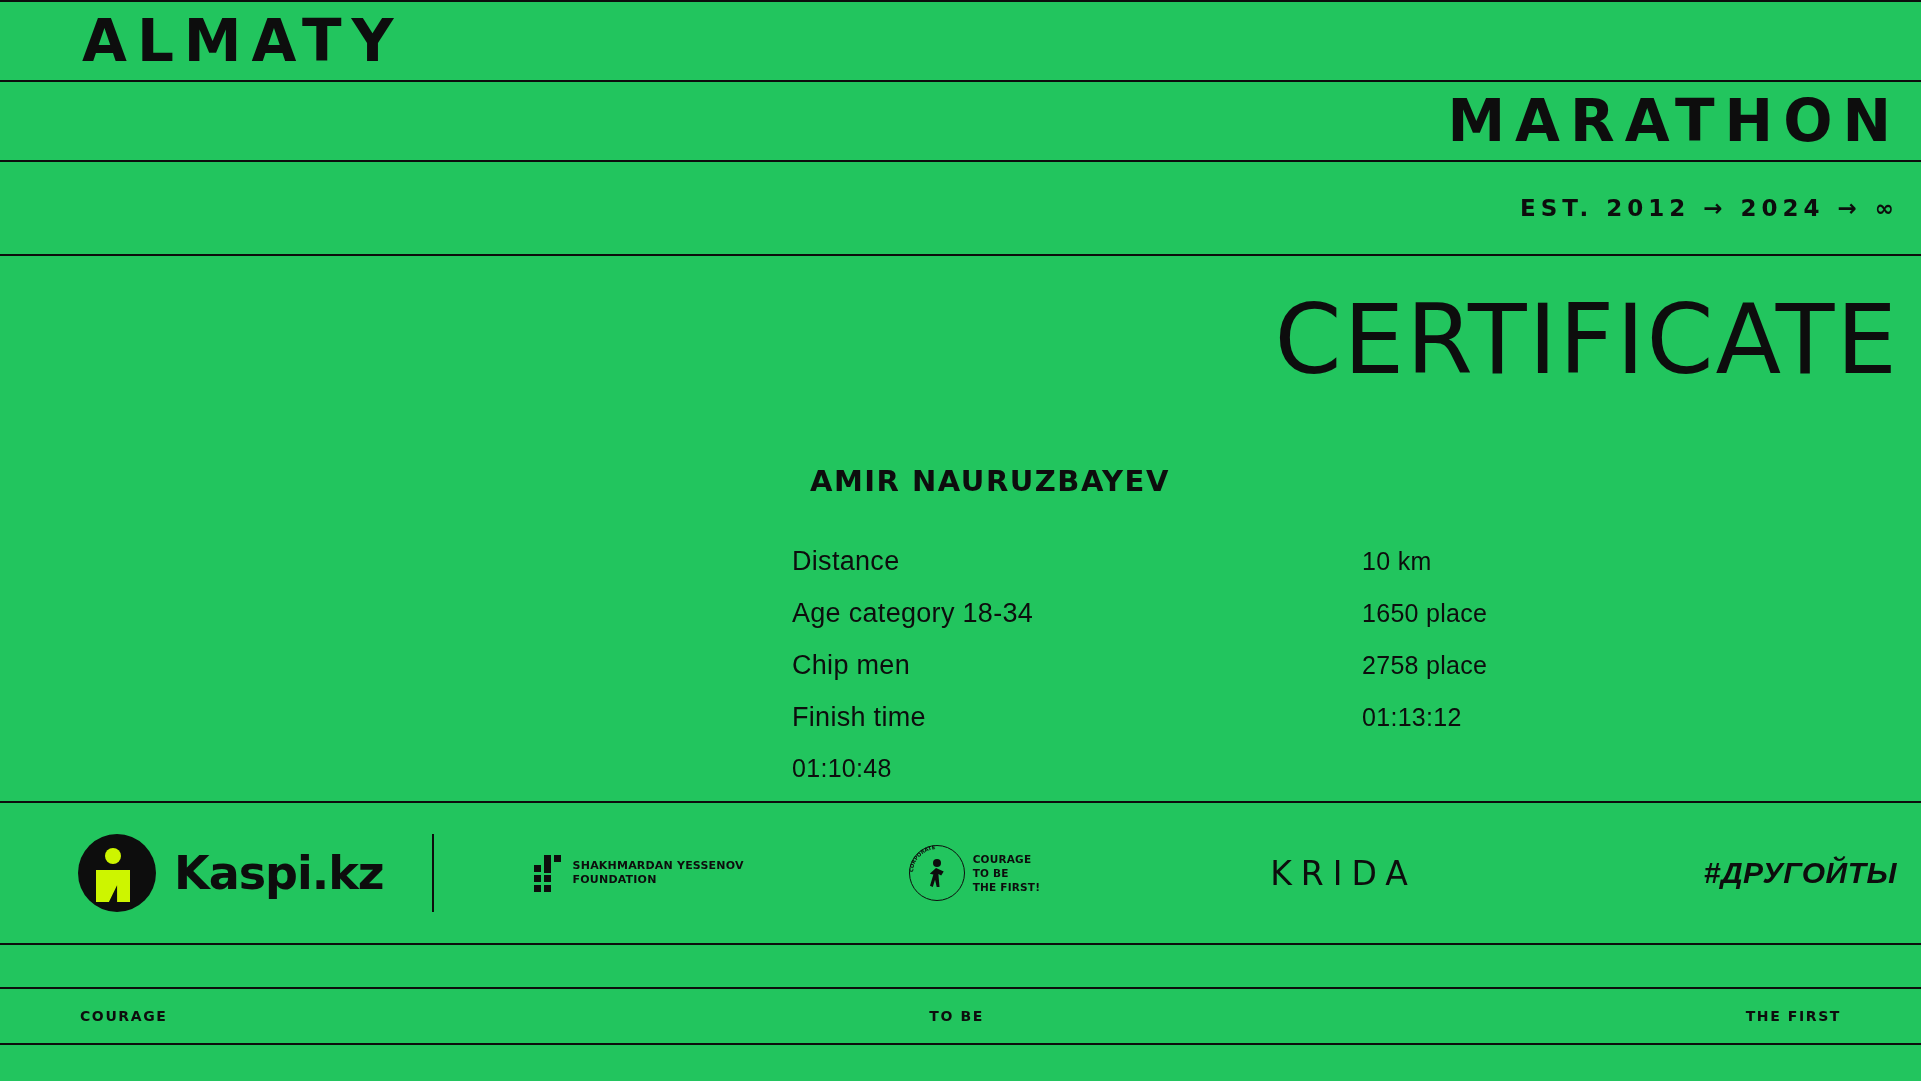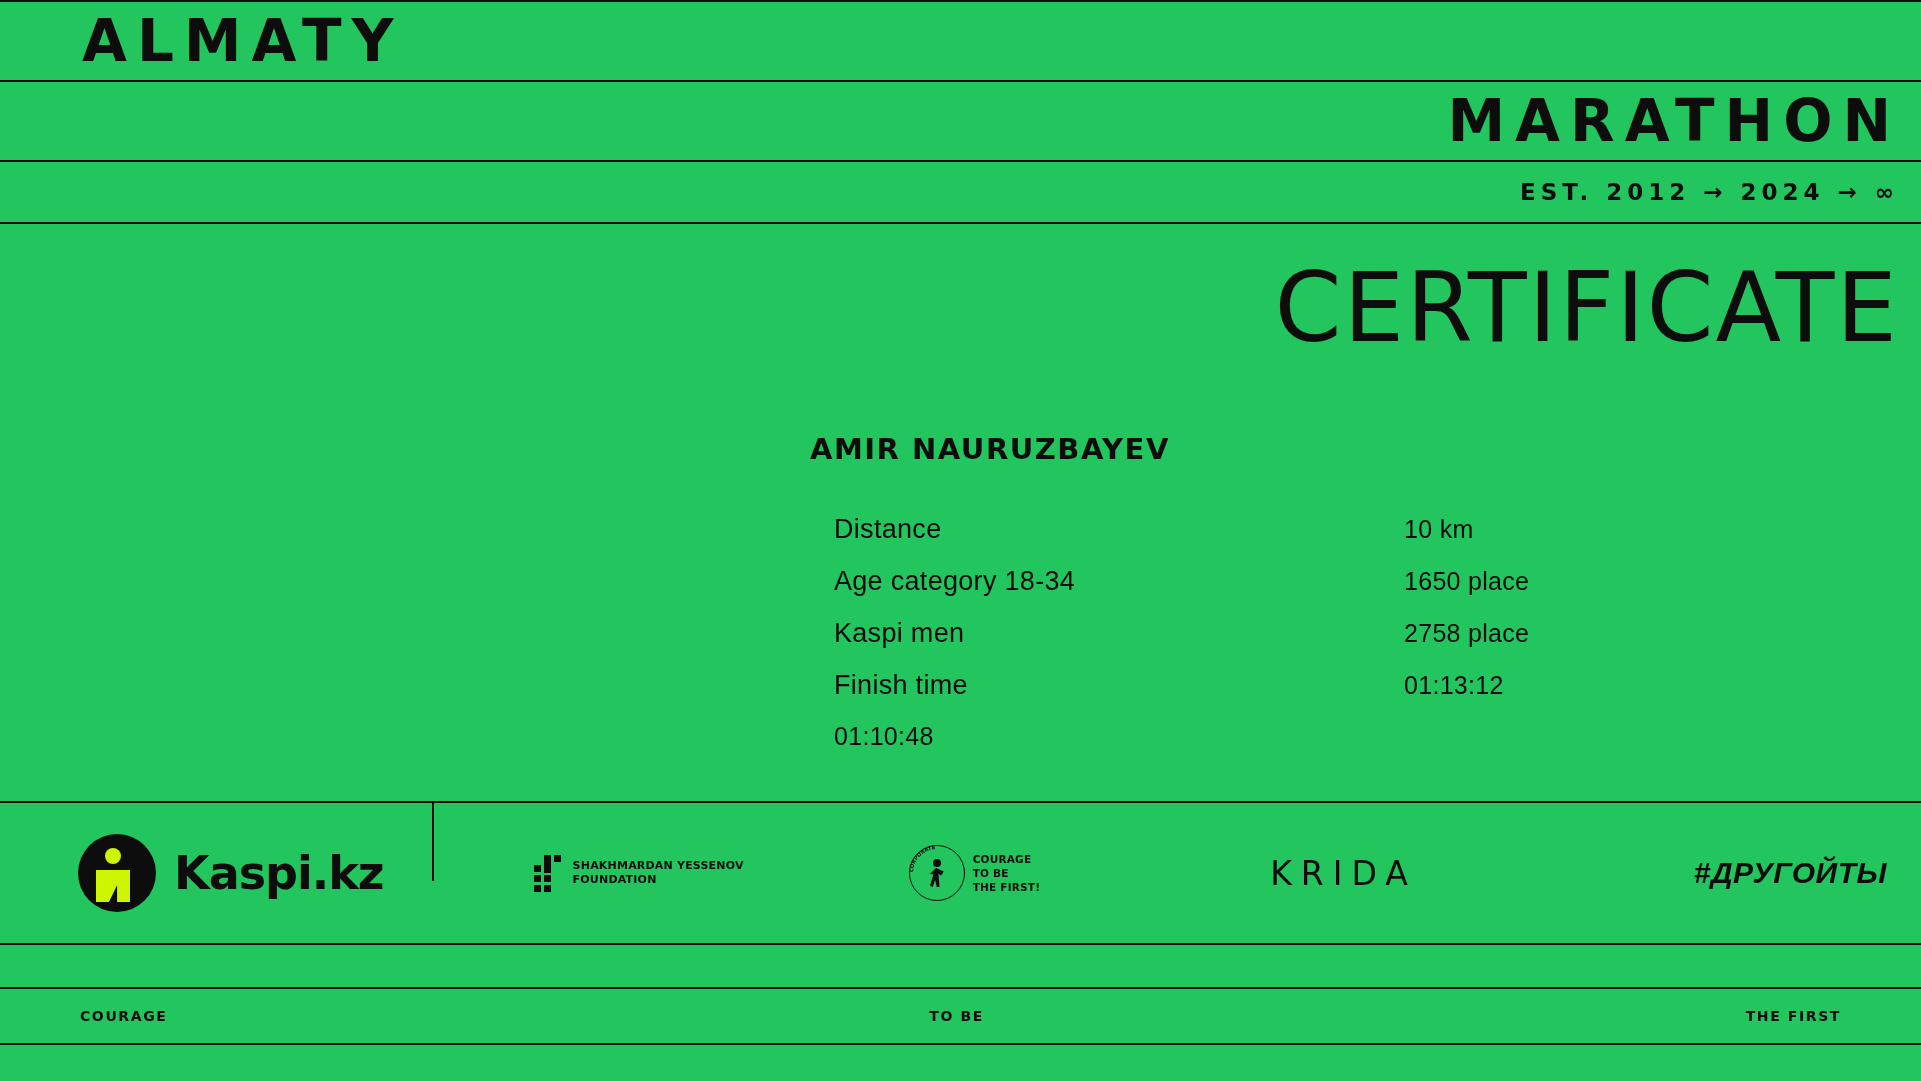--- a/index.html
+++ b/index.html
@@ -33,21 +33,21 @@
 
   
   .band {
     position: relative;
     flex: none;
     display: flex;
     align-items: center;
   }
   .band-almaty { height: 78px; }
   .band-marathon { height: 78px; }
-  .band-est { height: 60px; }
+  .band-est { height: 92px; }
 
   .wordmark {
     font-family: "DejaVu Sans", sans-serif;
     font-weight: 700;
     letter-spacing: 10px;
     line-height: 1;
     white-space: nowrap;
   }
   .almaty {
     font-size: 58px;
@@ -92,21 +92,21 @@
     left: 810px;
     font-family: "DejaVu Sans", sans-serif;
     font-weight: 700;
     font-size: 29px;
     letter-spacing: 1.5px;
     white-space: nowrap;
   }
   .results {
     position: absolute;
     top: 290px;
-    left: 834px;
+    left: 792px;
     right: 40px;
   }
   .row {
     display: flex;
     align-items: baseline;
     height: 52px;
   }
   .row .label {
     width: 570px;
     font-size: 27px;
@@ -117,21 +117,22 @@
     font-size: 25px;
     letter-spacing: 0.3px;
     white-space: nowrap;
   }
 
   
   .sponsors {
     flex: none;
     height: 140px;
     display: flex;
-    padding: 0 30px 0 40px;
+    align-items: center;
+    padding: 0 20px 0 40px;
     gap: 0;
   }
   .sponsor {
     display: flex;
     align-items: center;
     justify-content: center;
   }
   .kaspi {
     display: flex;
     align-items: center;
@@ -321,21 +322,21 @@
     <div class="results">
       <div class="row">
         <div class="label">Distance</div>
         <div class="value">10 km</div>
       </div>
       <div class="row">
         <div class="label">Age category 18-34</div>
         <div class="value">1650 place</div>
       </div>
       <div class="row">
-        <div class="label">Kaspi men</div>
+        <div class="label">Chip men</div>
         <div class="value">2758 place</div>
       </div>
       <div class="row">
         <div class="label">Finish time</div>
         <div class="value">01:13:12</div>
       </div>
       <div class="row">
         <div class="value">01:10:48</div>
       </div>
     </div>

